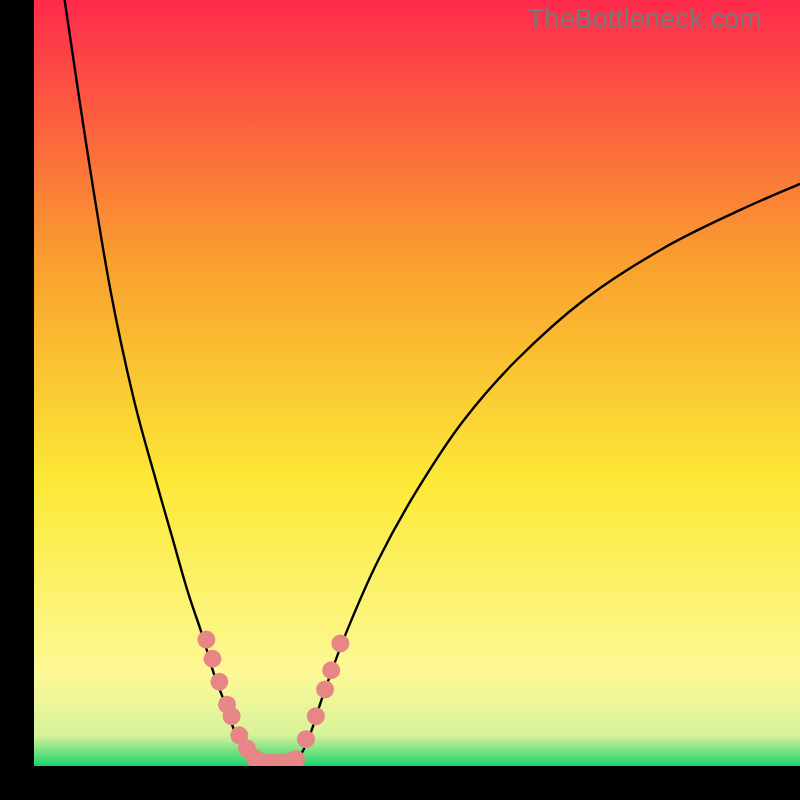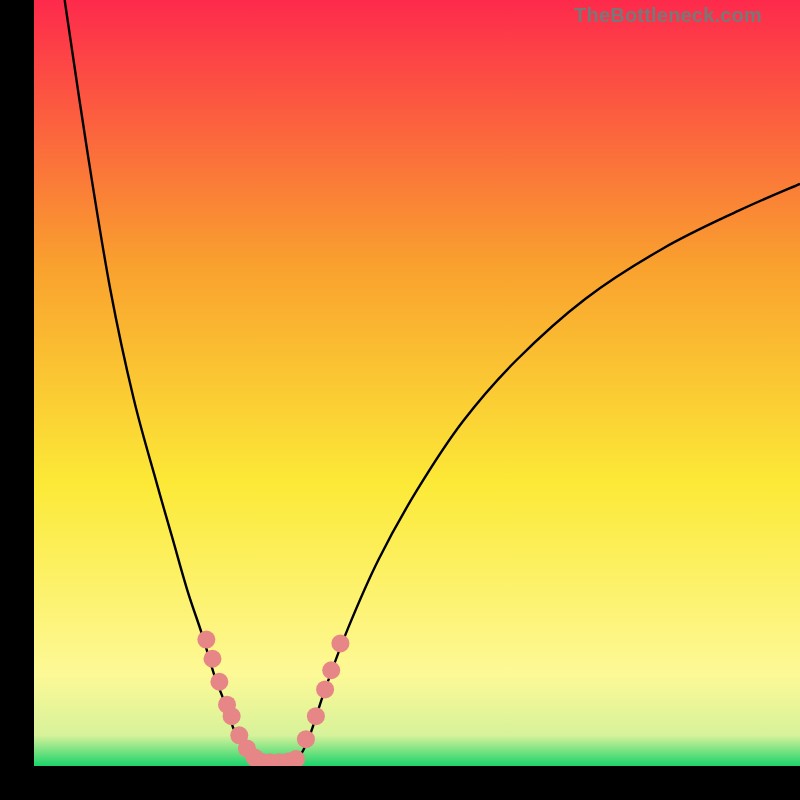--- a/index.html
+++ b/index.html
@@ -10,22 +10,22 @@
     top: 0;
     width: 766px;
     height: 766px;
     background: #fff;
   }
   .watermark {
     position: absolute;
     top: 4px;
     right: 38px;
     font-family: Arial, Helvetica, sans-serif;
-    font-size: 20px;
-    font-weight: 700;
+    font-size: 27px;
+    font-weight: 400;
     color: #787878;
     letter-spacing: 0.2px;
     z-index: 10;
   }
   svg { display: block; }
 </style>
 </head>
 <body>
 
 <div class="watermark">TheBottleneck.com</div>

